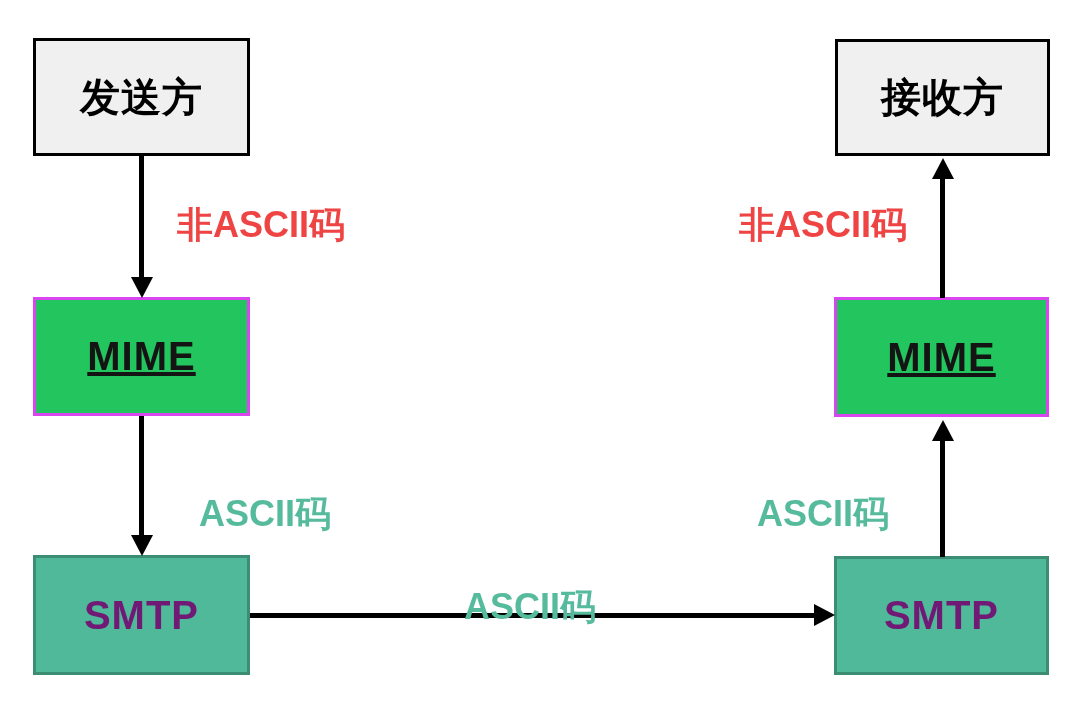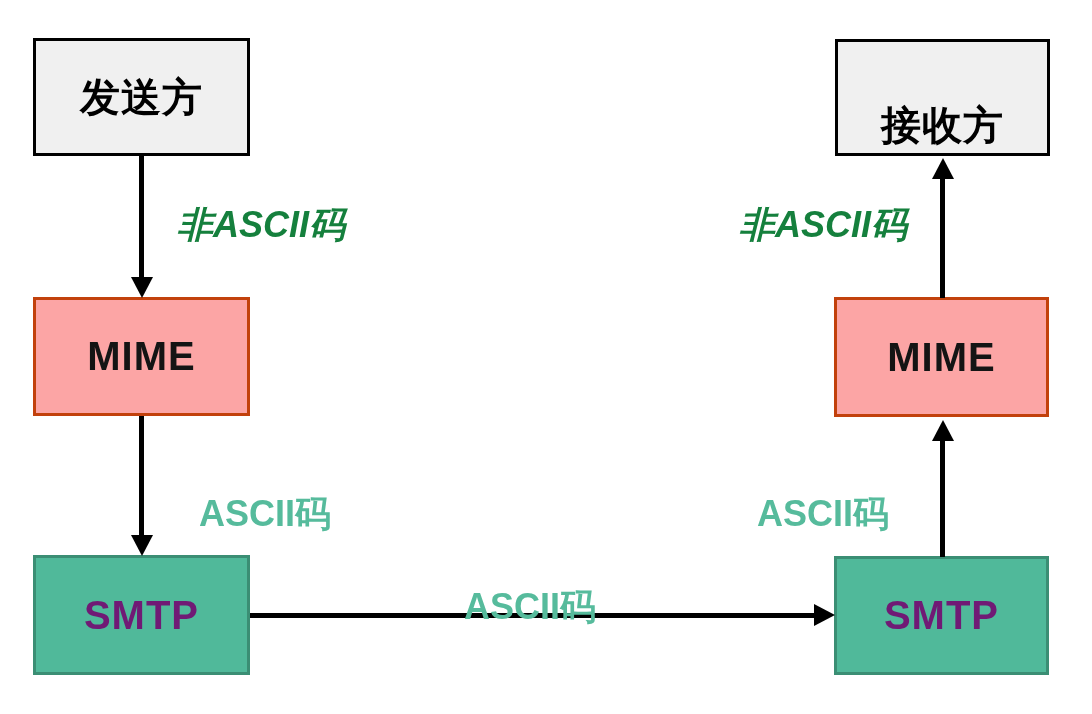--- a/index.html
+++ b/index.html
@@ -24,31 +24,32 @@
     font-weight: bold;
     font-size: 40px;
     letter-spacing: 1px;
   }
   .endpoint {
     background: #f0f0f0;
     border: 3px solid #000000;
     color: #000000;
   }
   .mime {
-    background: #fca5a5;
-    border: 3px solid #c2410c;
+    background: #22c55e;
+    border: 3px solid #d946ef;
     color: #141414;
+    text-decoration: underline;
   }
   .smtp {
     background: #50b99a;
     border: 3px solid #3b8e74;
     color: #701a75;
   }
   #node-sender     { left: 33px;  top: 38px;  width: 217px; height: 118px; }
-  #node-receiver   { left: 835px; top: 39px;  width: 215px; height: 117px; align-items: flex-end; }
+  #node-receiver   { left: 835px; top: 39px;  width: 215px; height: 117px; }
   #node-mime-left  { left: 33px;  top: 297px; width: 217px; height: 119px; }
   #node-mime-right { left: 834px; top: 297px; width: 215px; height: 120px; }
   #node-smtp-left  { left: 33px;  top: 555px; width: 217px; height: 120px; }
   #node-smtp-right { left: 834px; top: 556px; width: 215px; height: 119px; }
 
   .shaft {
     position: absolute;
     background: #000000;
   }
   .head {
@@ -89,21 +90,21 @@
 
   .edge-label {
     position: absolute;
     width: 220px;
     text-align: center;
     font-weight: bold;
     font-size: 36px;
     line-height: 44px;
     white-space: nowrap;
   }
-  .edge-label.non-ascii { color: #15803d; font-style: italic; }
+  .edge-label.non-ascii { color: #ef4444; }
   .edge-label.ascii     { color: #56bb9c; margin-top: 25px; }
 
   #label-non-ascii-left  { left: 151px; top: 203px; }
   #label-non-ascii-right { left: 713px; top: 203px; }
   #label-ascii-left      { left: 155px; top: 467px; }
   #label-ascii-right     { left: 713px; top: 467px; }
   #label-ascii-middle    { left: 420px; top: 560px; }
 </style>
 </head>
 <body>

